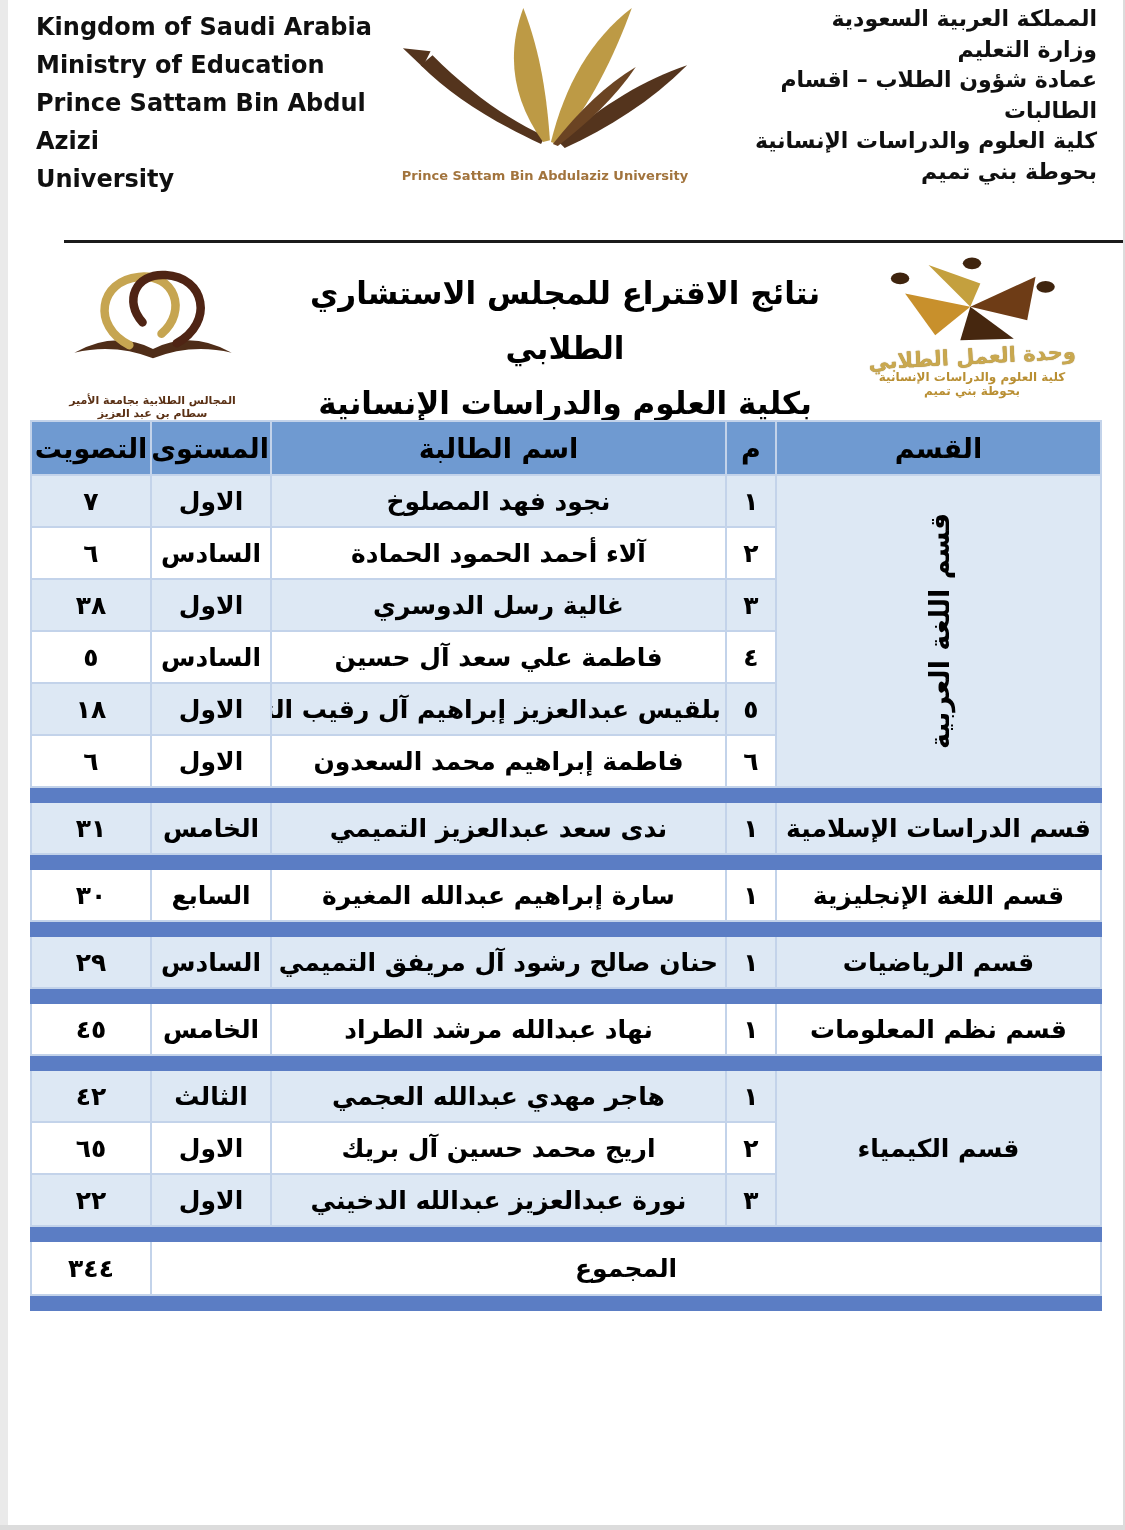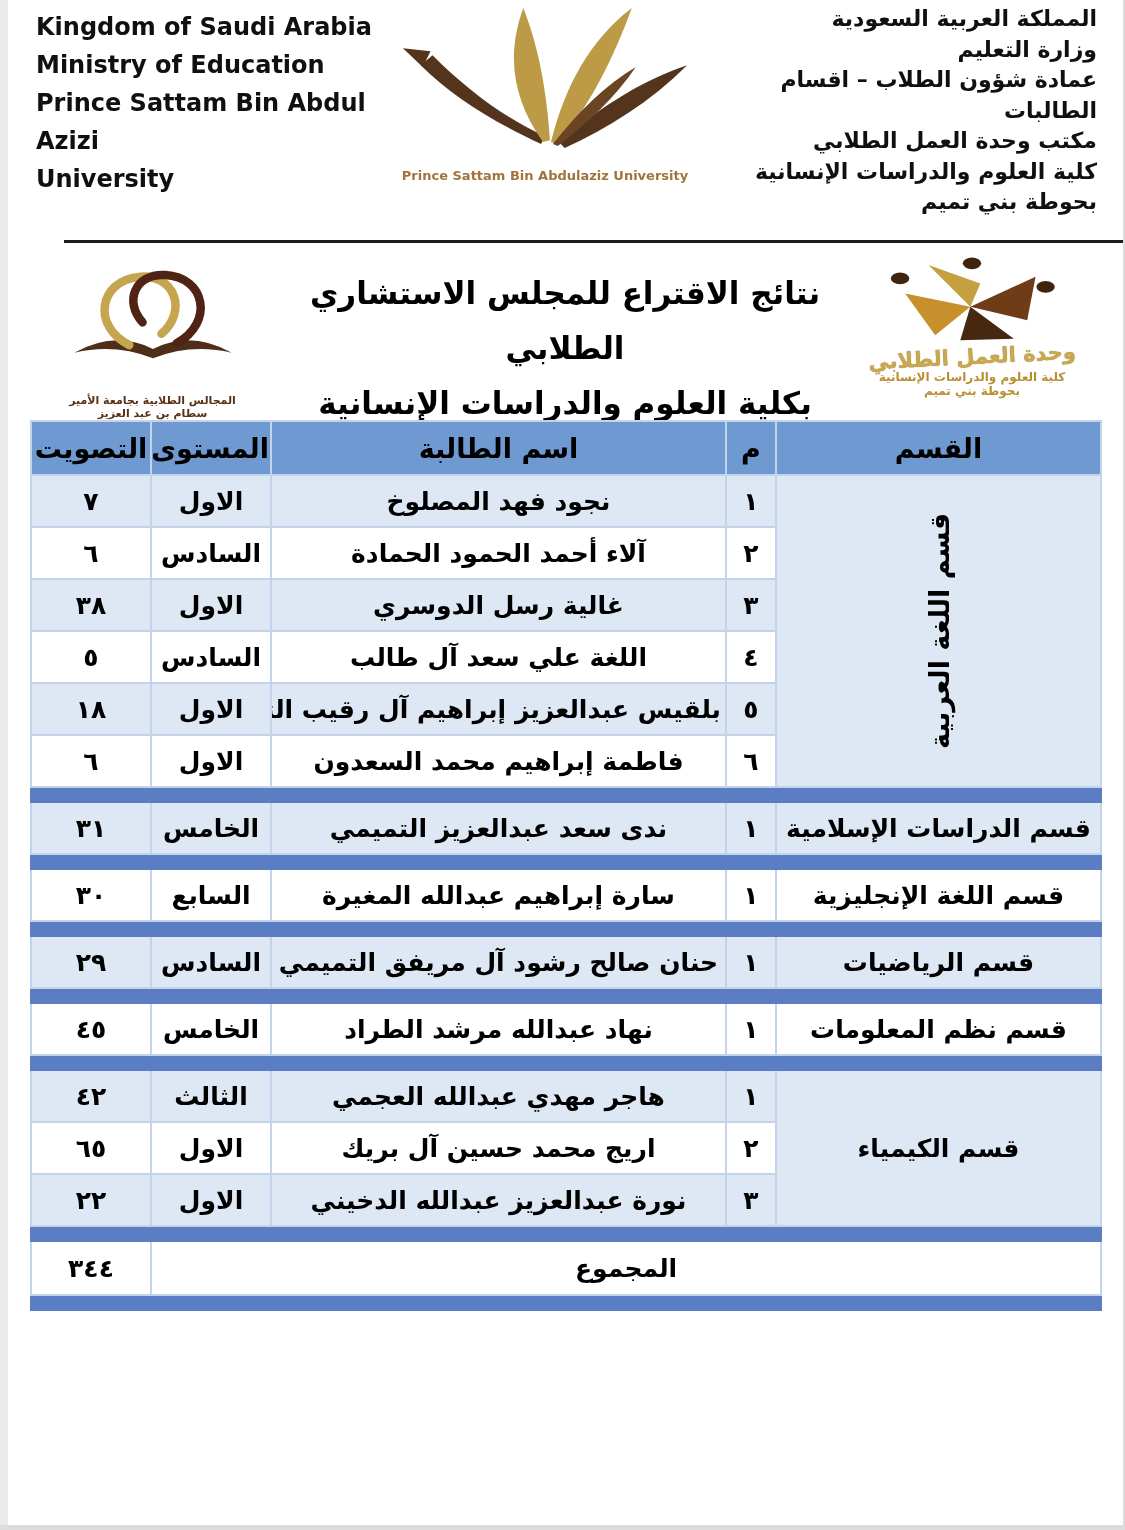--- a/index.html
+++ b/index.html
@@ -79,21 +79,20 @@
       <path d="M164,142 C210,103 252,78 294,64 C258,100 214,128 170,148 Z" fill="#54341D"></path>
       <path d="M158,144 C185,110 212,84 242,66 C222,96 192,124 163,146 Z" fill="#6B4423"></path>
     </svg>
     <div class="uni-logo-en">Prince Sattam Bin Abdulaziz University</div>
   </div>
 
   <div class="arabic-block">
     <div>المملكة العربية السعودية</div>
     <div>وزارة التعليم</div>
     <div>عمادة شؤون الطلاب – اقسام الطالبات</div>
-    <div>مكتب وحدة العمل الطلابي</div>
     <div>كلية العلوم والدراسات الإنسانية</div>
     <div>بحوطة بني تميم</div>
   </div>
 
   <div class="rule"></div>
 
   <div class="councils-logo">
     <svg width="180" height="118" viewBox="0 0 190 120">
       <path d="M12,104 Q55,80 95,100 Q135,80 178,104 Q135,94 95,110 Q55,94 12,104 Z" fill="#4F2D18"></path>
       <path d="M70,96 C30,76 38,28 80,24 C118,20 132,60 104,84" fill="none" stroke="#C6A551" stroke-width="9" stroke-linecap="round"></path>
@@ -158,21 +157,21 @@
             <td class="votes-cell">٦</td>
           </tr>
           <tr class="alt">
             <td class="serial-cell">٣</td>
             <td class="name-cell">غالية رسل الدوسري</td>
             <td class="level-cell">الاول</td>
             <td class="votes-cell">٣٨</td>
           </tr>
           <tr class="plain">
             <td class="serial-cell">٤</td>
-            <td class="name-cell">اللغة علي سعد آل طالب</td>
+            <td class="name-cell">فاطمة علي سعد آل حسين</td>
             <td class="level-cell">السادس</td>
             <td class="votes-cell">٥</td>
           </tr>
           <tr class="alt">
             <td class="serial-cell">٥</td>
             <td class="name-cell">بلقيس عبدالعزيز إبراهيم آل رقيب التميمي</td>
             <td class="level-cell">الاول</td>
             <td class="votes-cell">١٨</td>
           </tr>
           <tr class="plain">

